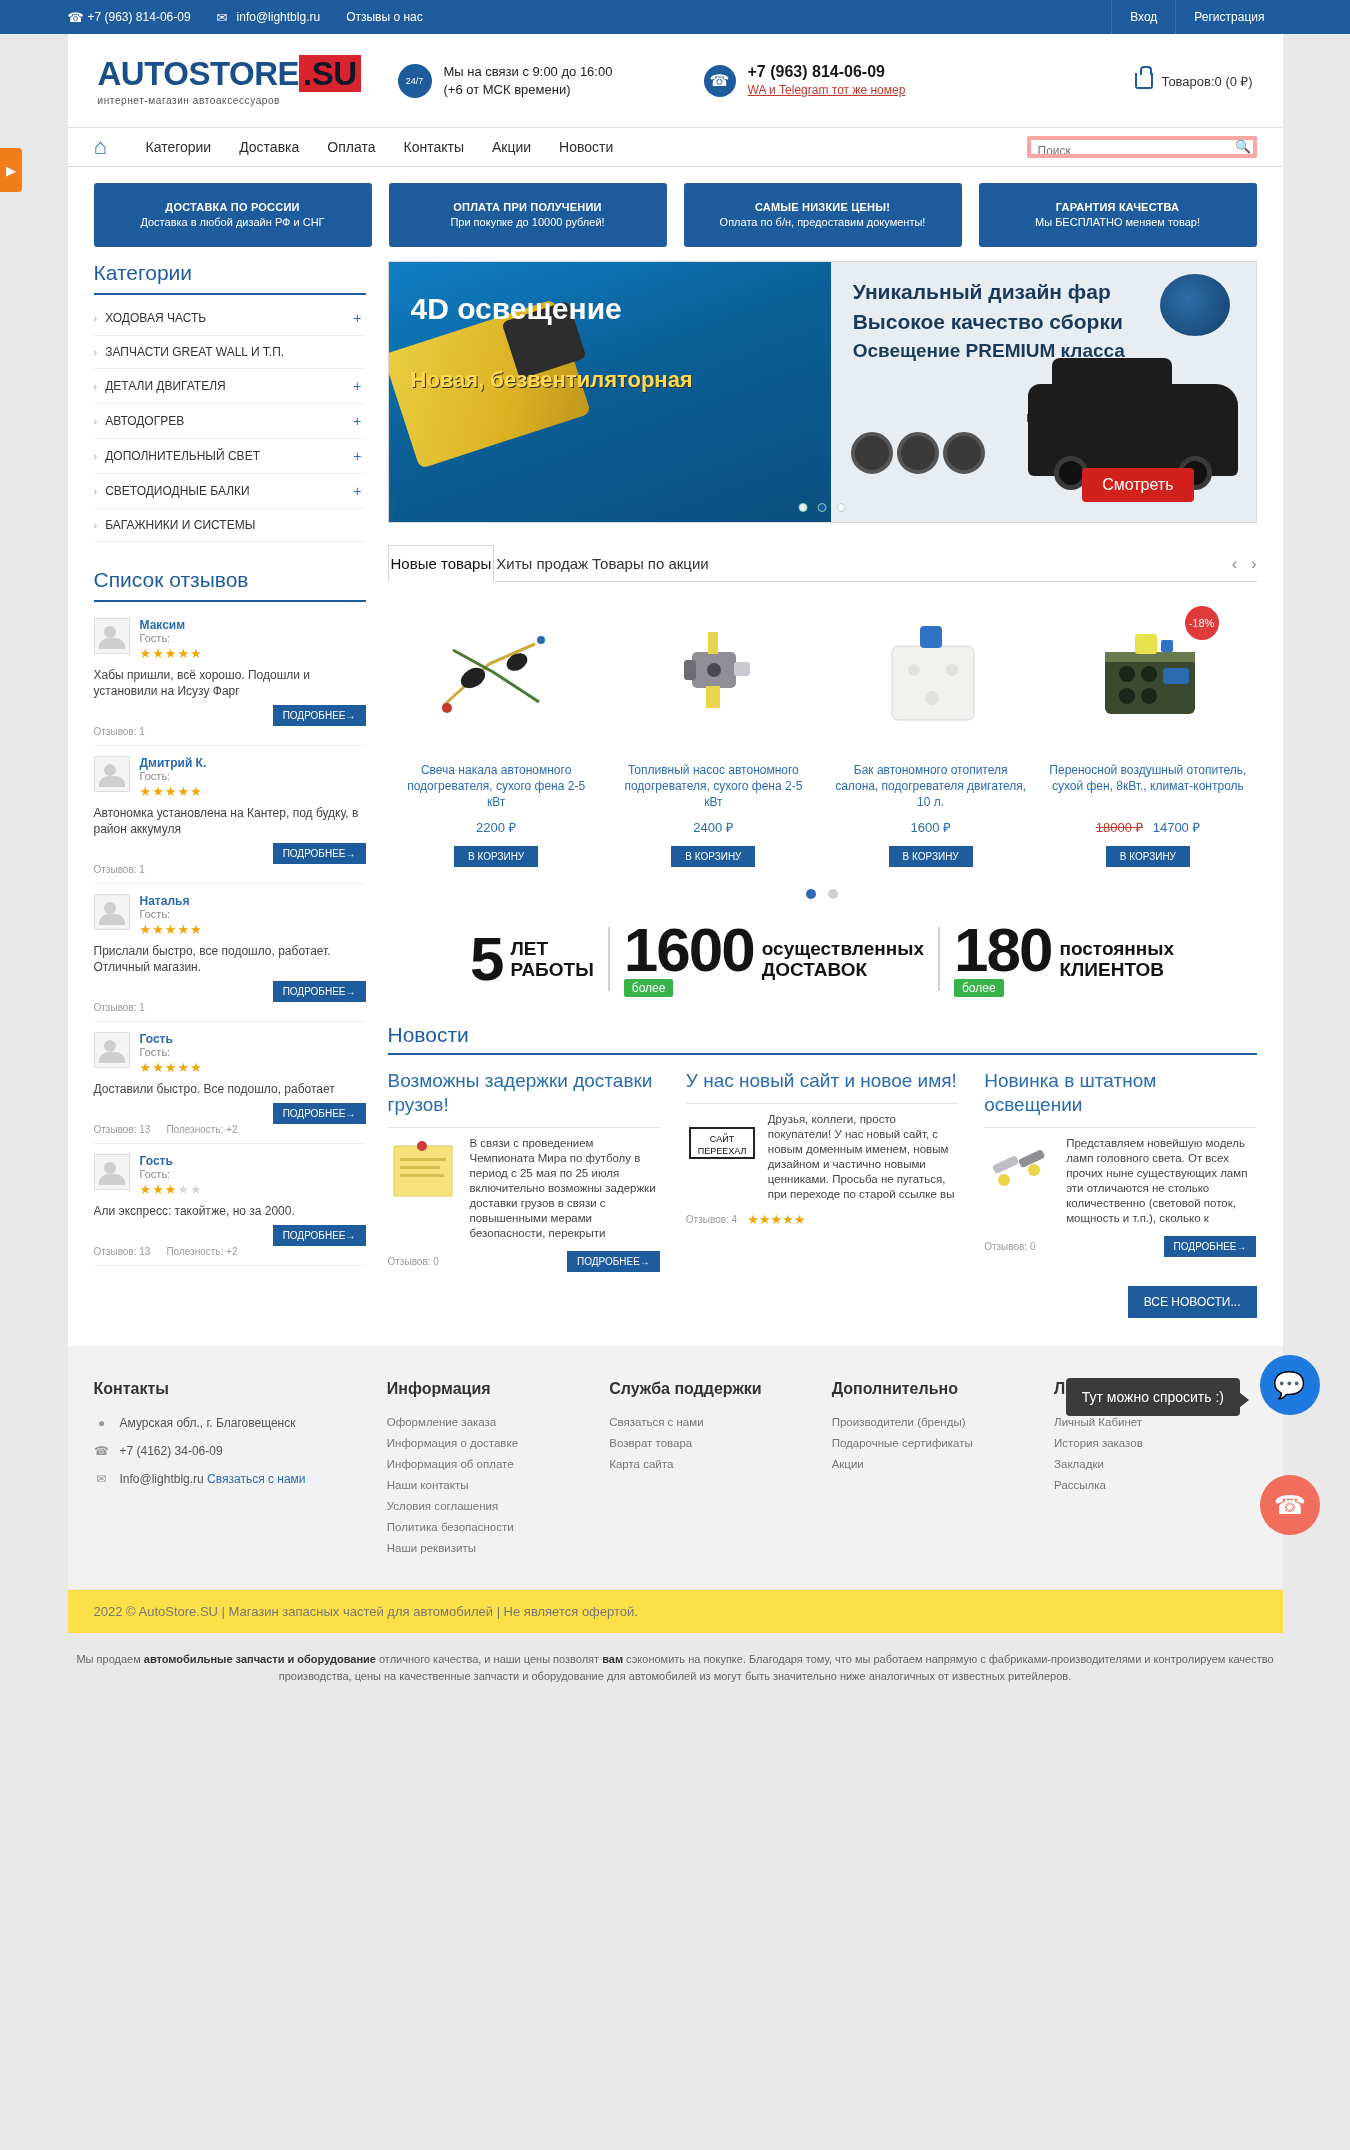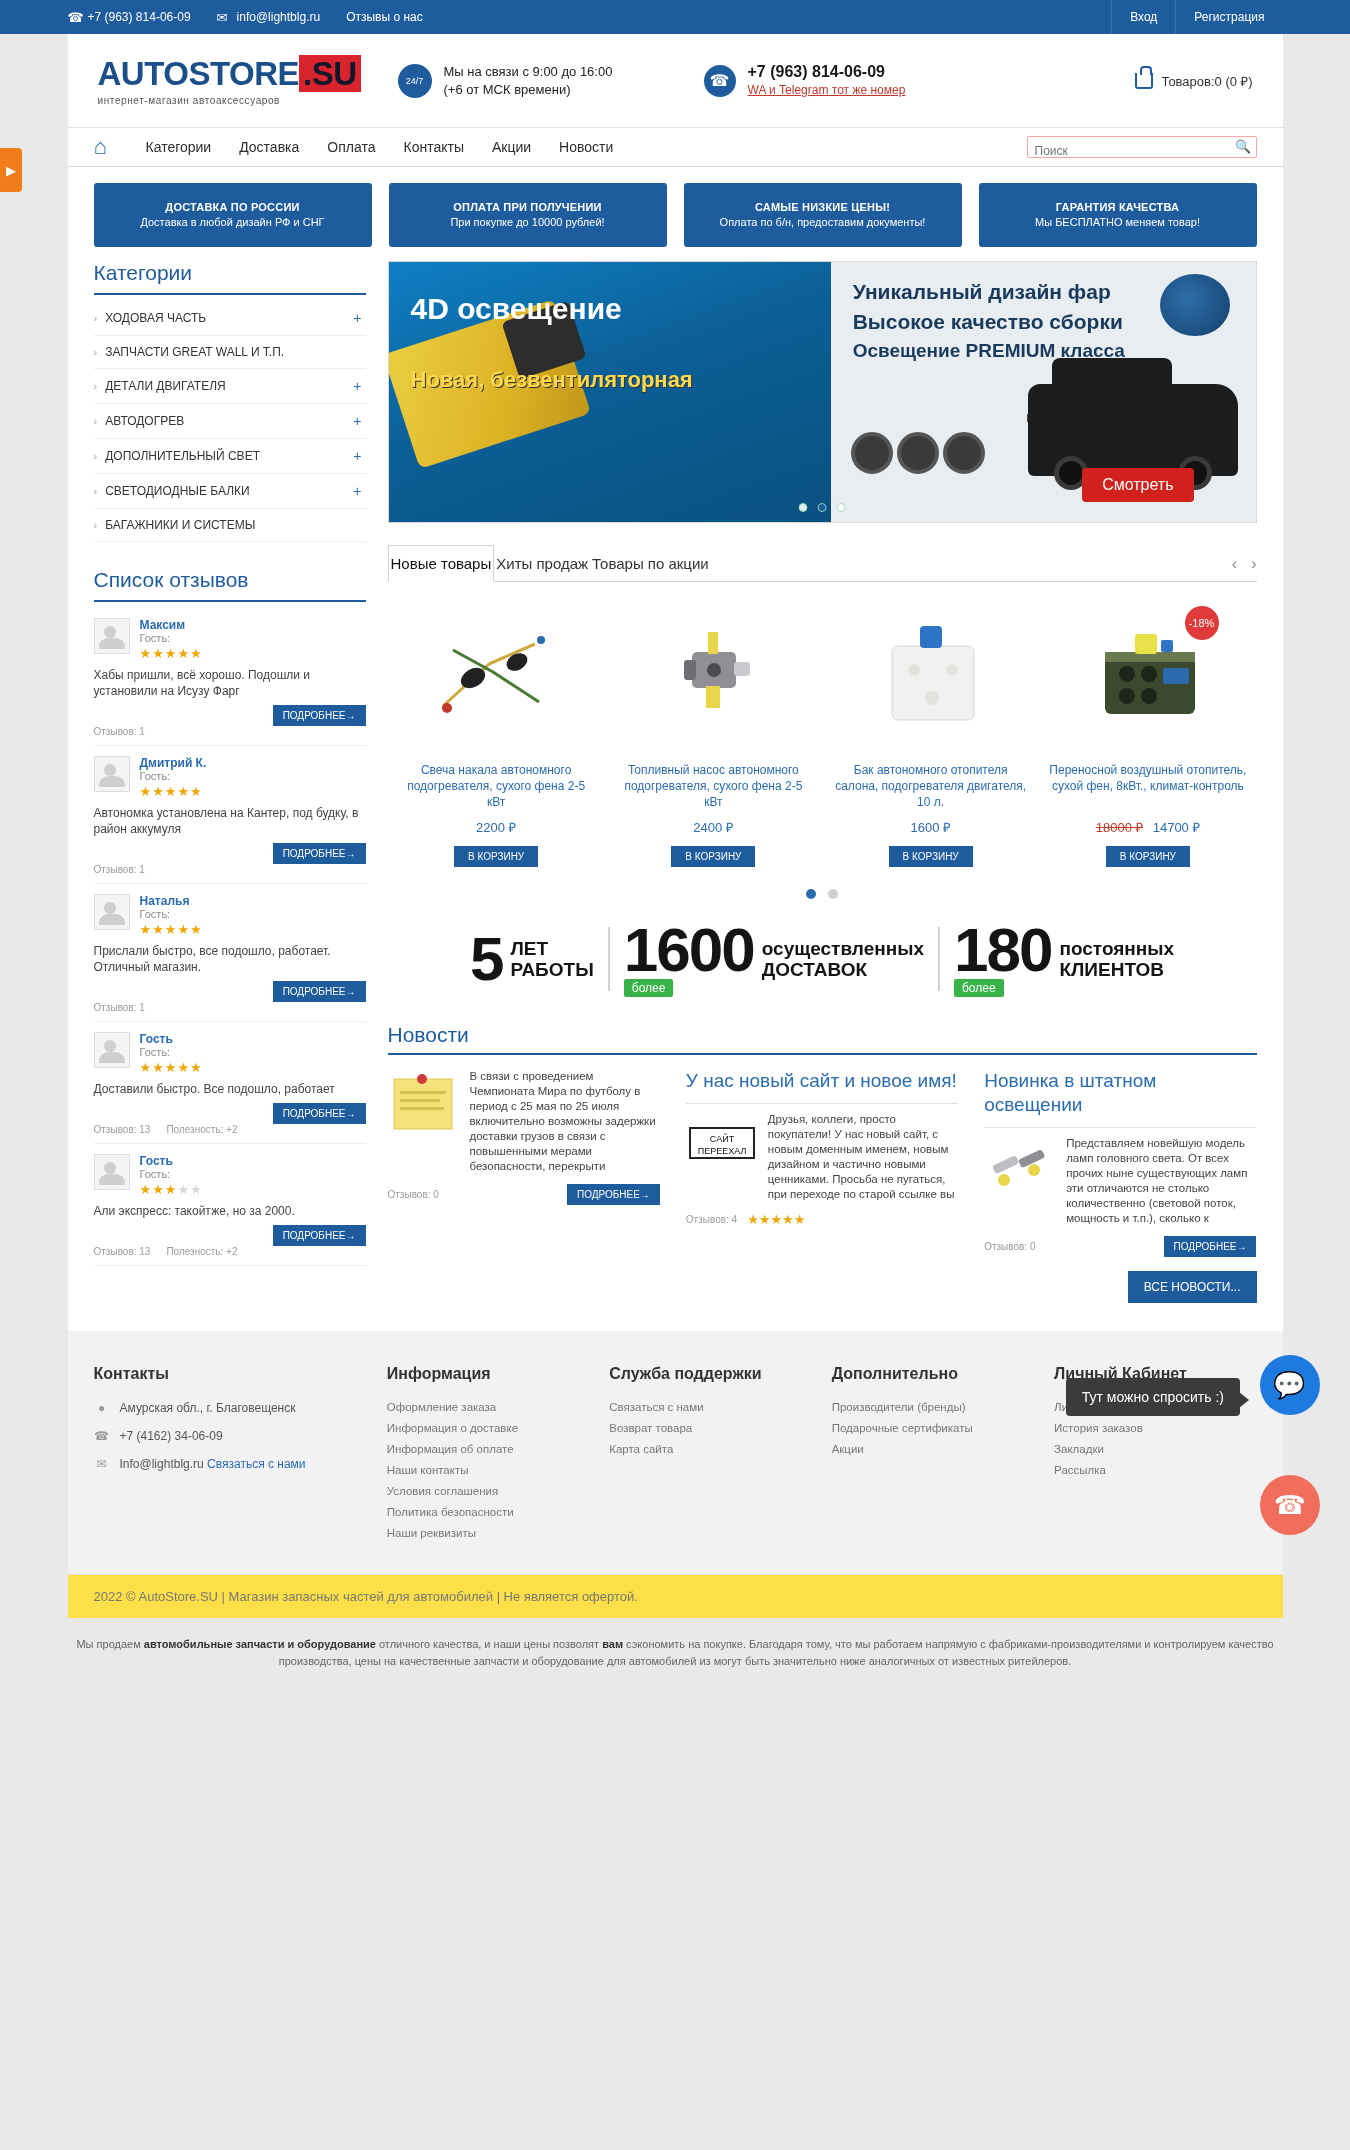--- a/index.html
+++ b/index.html
@@ -51,21 +51,21 @@
   .hd-cart { margin-left:auto; display:flex; align-items:center; gap:8px; font-size:13px;}
   .cart-ico { width:18px; height:16px; border:2px solid #1f5c9e; border-top:none; border-radius:0 0 3px 3px; position:relative;}
   .cart-ico::before{content:""; position:absolute; top:-7px; left:3px; width:8px; height:7px; border:2px solid #1f5c9e; border-bottom:none; border-radius:4px 4px 0 0;}
 
   
   .nav { height:40px; border-top:1px solid #e0e0e0; border-bottom:1px solid #d5d5d5; display:flex; align-items:center; padding:0 26px; background:#fff;}
   .nav .home { width:22px; height:22px; margin-right:16px; position:relative;}
   .nav .home::before { content:"\2302"; font-size:22px; color:#2b6cb0; line-height:22px;}
   .nav a { color:#2e2e2e; text-decoration:none; font-size:14px; padding:0 14px; }
   .nav .search { margin-left:auto; position:relative; }
-  .nav .search input { width:230px; height:22px; border:1px solid #fca5a5; border-radius:2px; padding:8px 26px 0 7px; font-size:12px; color:#000000; font-family:"Liberation Sans", sans-serif;}
+  .nav .search input { width:230px; height:22px; border:4px solid #fca5a5; border-radius:2px; padding:8px 26px 0 7px; font-size:12px; color:#000000; font-family:"Liberation Sans", sans-serif;}
   .nav .search .sbtn { position:absolute; right:5px; top:3px; width:16px; height:16px; color:#555; font-size:13px;}
   .promo-row { display:flex; gap:17px; padding:16px 26px 0 26px; }
   .promo {
     flex:1; background:#1f5c9e; color:#fff; border-radius:3px;
     height:64px; display:flex; flex-direction:column; align-items:center; justify-content:center;
     font-size:11px; line-height:15px;
   }
   .promo .t { font-weight:bold; font-size:11px; letter-spacing:0.2px;}
 
   
@@ -548,20 +548,21 @@
               <div class="two">постоянных</div>
               <div class="two">КЛИЕНТОВ</div>
             </div>
           </div>
         </div>
 
         <div class="news-title">Новости</div>
         <div class="news-row">
 
           <div class="news">
+            <h3>Возможны задержки доставки грузов!</h3>
             <div class="news-body">
               <div class="news-thumb">
                 <svg width="72" height="66" viewBox="0 0 72 66">
                   <rect x="6" y="10" width="58" height="50" fill="#f6e27a" stroke="#e0c95c"></rect>
                   <rect x="12" y="22" width="46" height="3" fill="#d8bf52"></rect>
                   <rect x="12" y="30" width="40" height="3" fill="#d8bf52"></rect>
                   <rect x="12" y="38" width="44" height="3" fill="#d8bf52"></rect>
                   <circle cx="34" cy="10" r="5" fill="#d03a3a"></circle>
                 </svg>
               </div>

